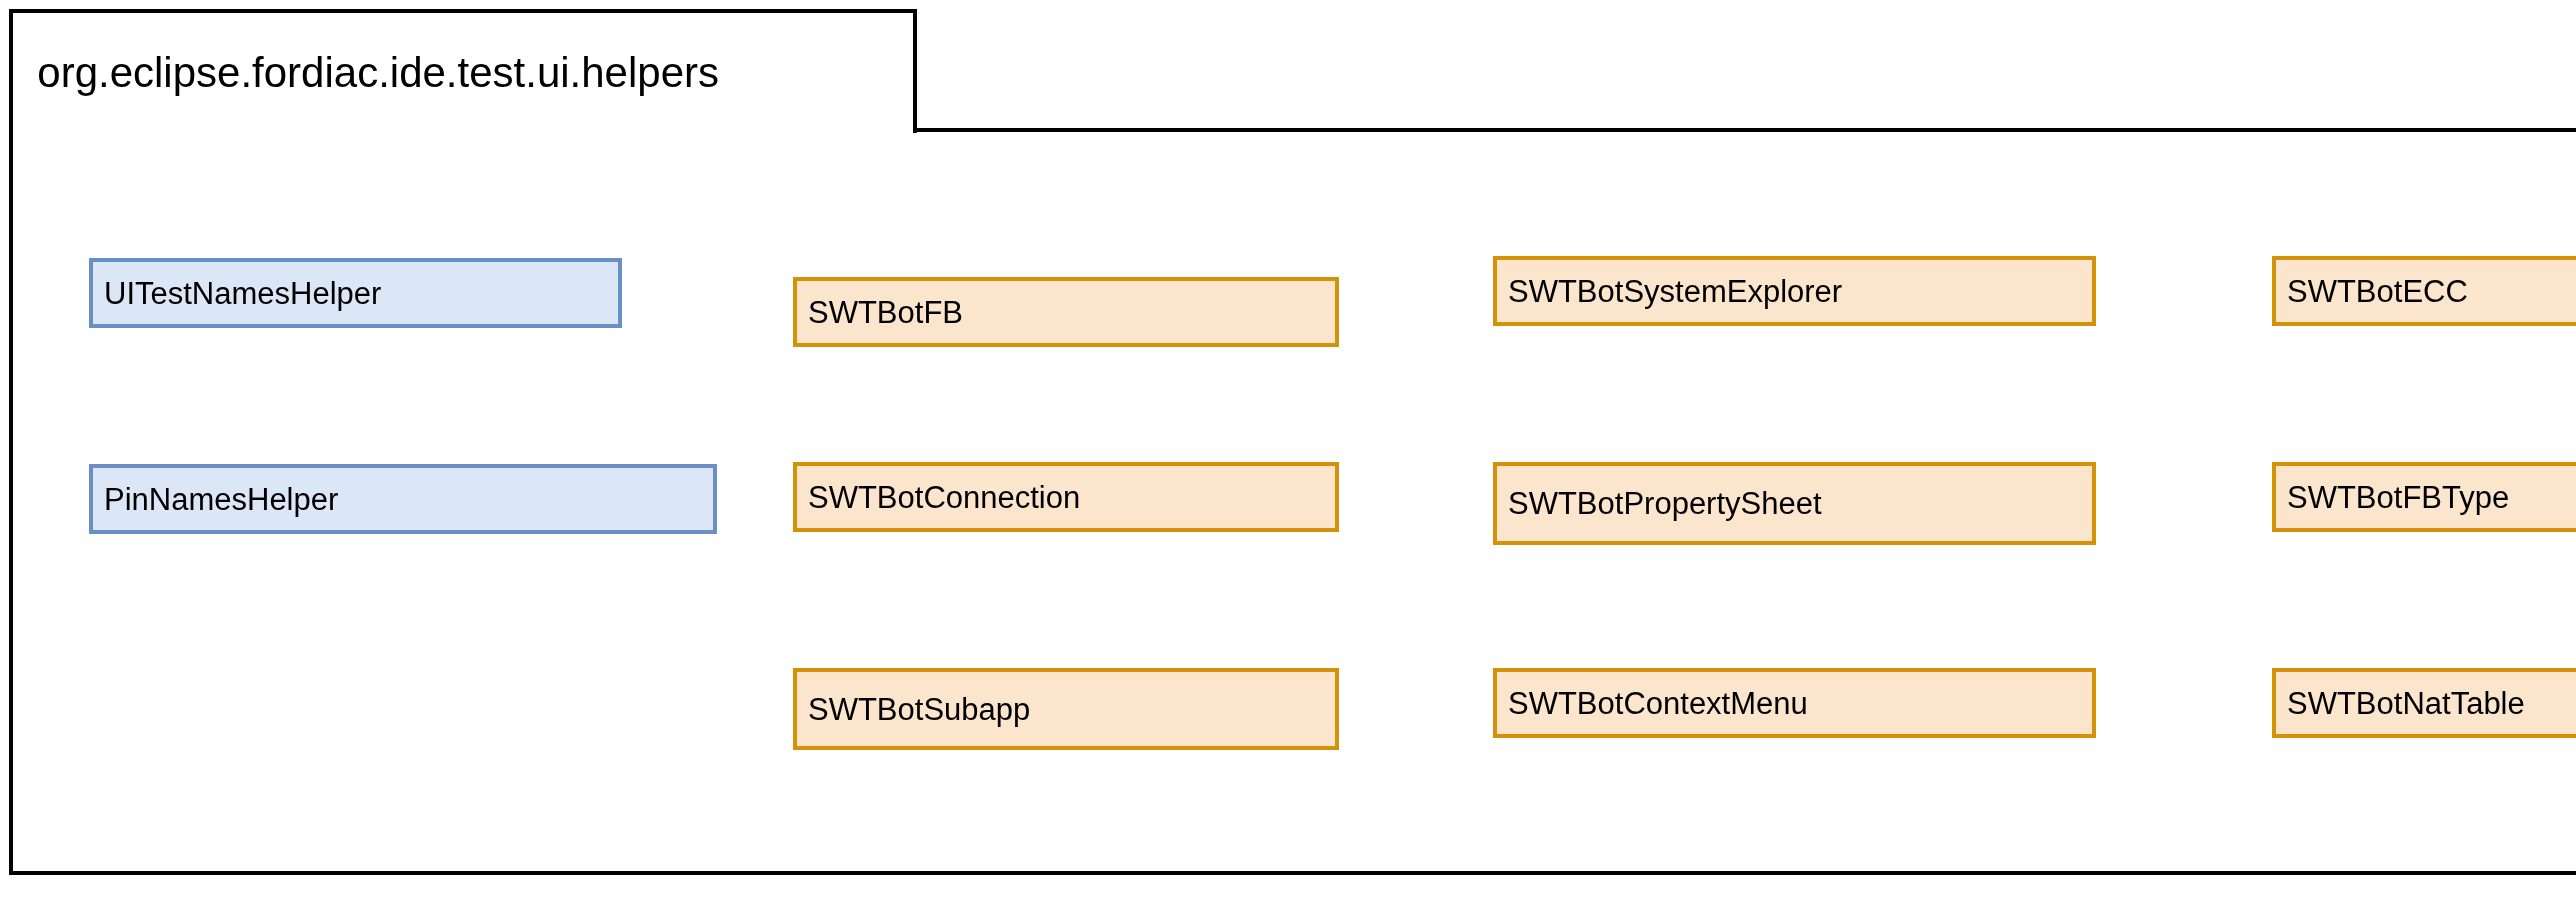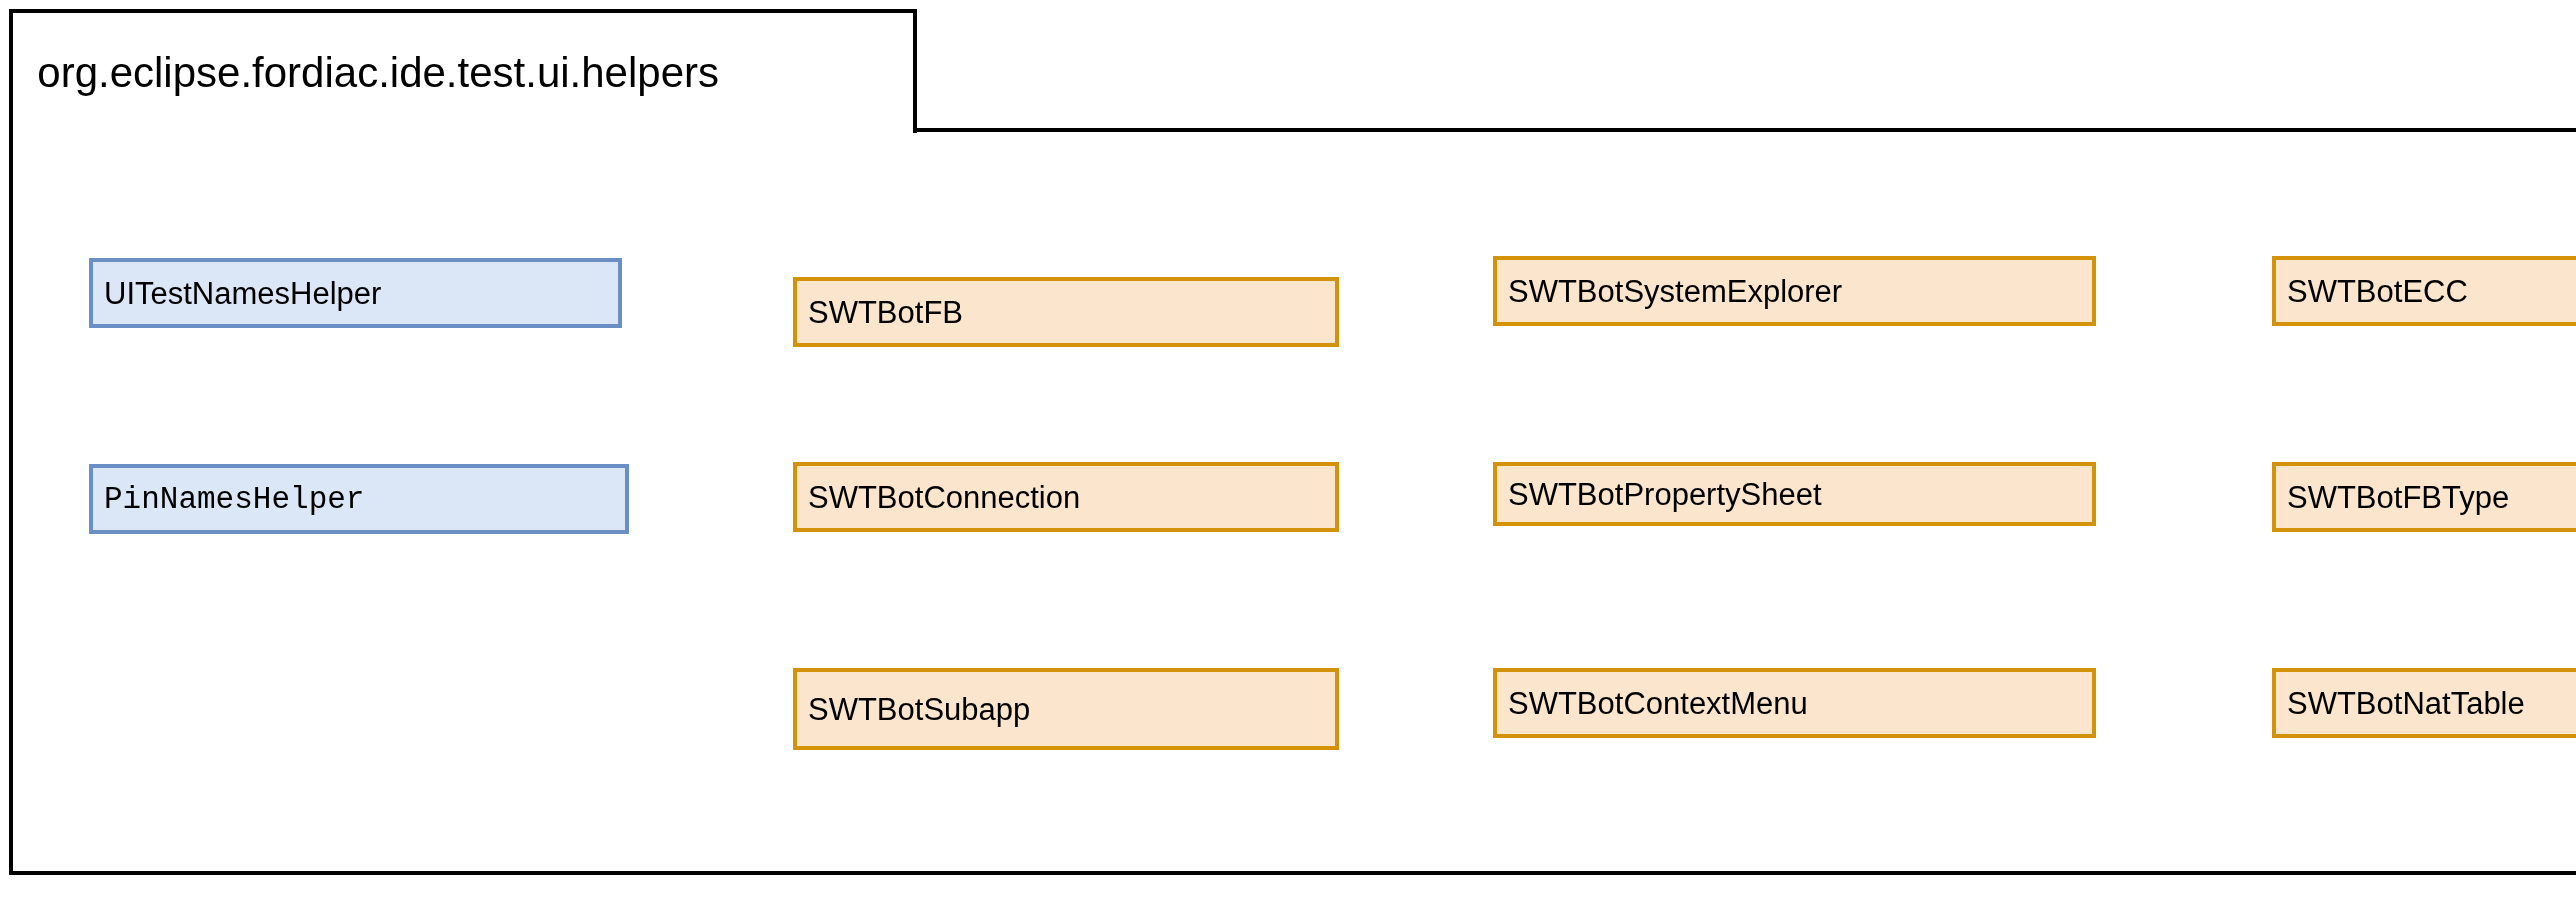--- a/index.html
+++ b/index.html
@@ -96,36 +96,36 @@
   <div class="package-tab">
     <span class="package-tab-label">org.eclipse.fordiac.ide.test.ui.helpers</span>
   </div>
 
   <div class="tab-seam"></div>
 
   <div id="class-layer">
       <div class="class-box helper" style="left: 89px; top: 258px; width: 533px; height: 70px;">
         <span class="class-label">UITestNamesHelper</span>
       </div>
-      <div class="class-box helper" style="left: 89px; top: 464px; width: 540px; height: 70px; font-family: Liberation Mono, monospace;">
+      <div class="class-box helper" style="left: 89px; top: 464px; width: 628px; height: 70px;">
         <span class="class-label">PinNamesHelper</span>
       </div>
       <div class="class-box bot" style="left: 793px; top: 256px; width: 546px; height: 70px; margin-top: 21px;">
         <span class="class-label">SWTBotFB</span>
       </div>
       <div class="class-box bot" style="left: 793px; top: 462px; width: 546px; height: 70px;">
         <span class="class-label">SWTBotConnection</span>
       </div>
       <div class="class-box bot" style="left: 793px; top: 668px; width: 546px; height: 82px;">
         <span class="class-label">SWTBotSubapp</span>
       </div>
       <div class="class-box bot" style="left: 1493px; top: 256px; width: 603px; height: 70px;">
         <span class="class-label">SWTBotSystemExplorer</span>
       </div>
-      <div class="class-box bot" style="left: 1493px; top: 462px; width: 603px; height: 64px;">
+      <div class="class-box bot" style="left: 1493px; top: 462px; width: 603px; height: 83px;">
         <span class="class-label">SWTBotPropertySheet</span>
       </div>
       <div class="class-box bot" style="left: 1493px; top: 668px; width: 603px; height: 70px;">
         <span class="class-label">SWTBotContextMenu</span>
       </div>
       <div class="class-box bot" style="left: 2272px; top: 256px; width: 550px; height: 70px;">
         <span class="class-label">SWTBotECC</span>
       </div>
       <div class="class-box bot" style="left: 2272px; top: 462px; width: 550px; height: 70px;">
         <span class="class-label">SWTBotFBType</span>

